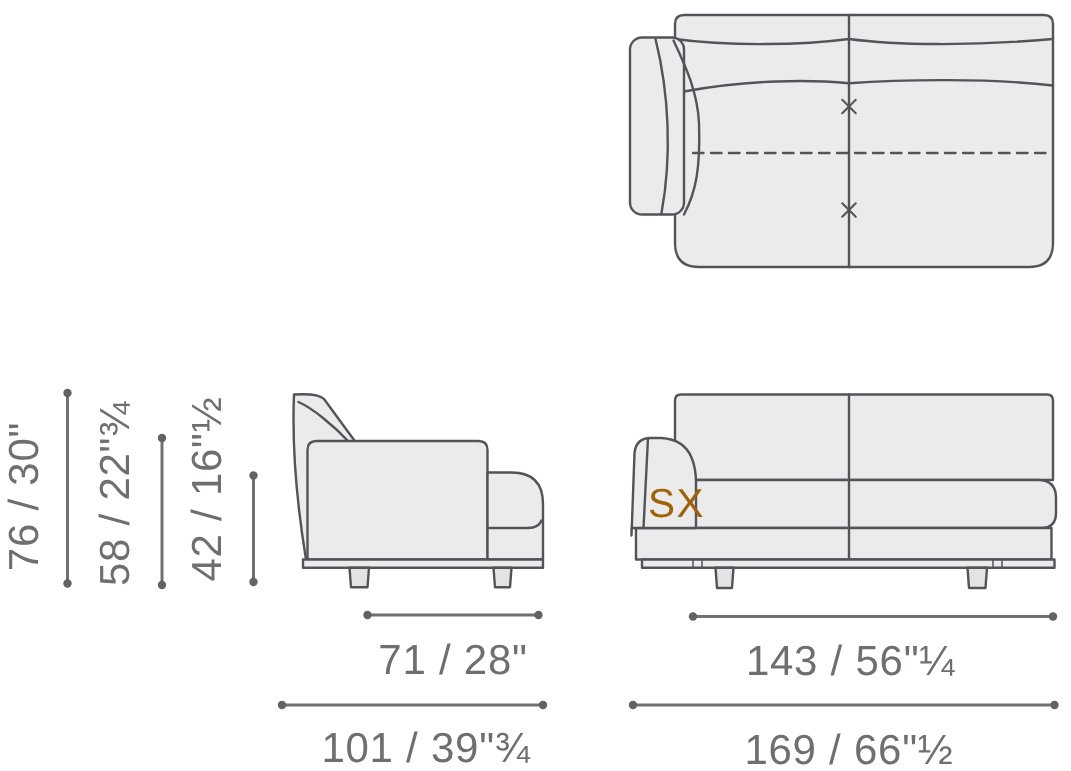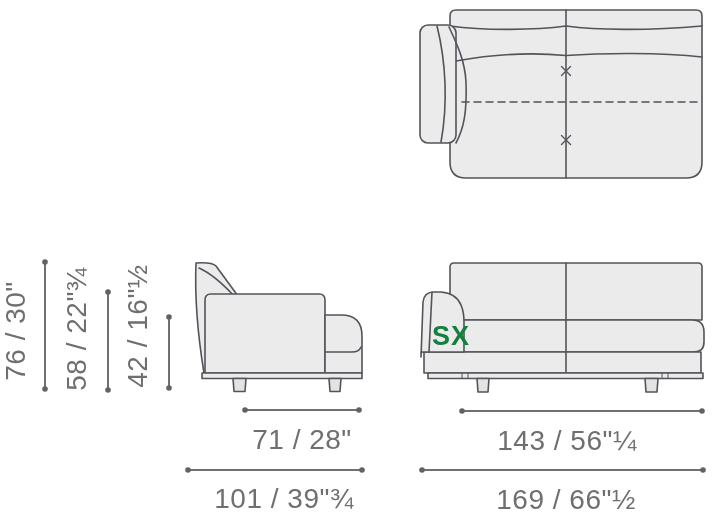--- a/index.html
+++ b/index.html
@@ -15,22 +15,22 @@
     white-space:nowrap;
     transform:translate(-50%,-50%);
     letter-spacing:0.5px;
   }
   .dim-label.vert{
     transform:translate(-50%,-50%) rotate(-90deg);
   }
   .sx-label{
     position:absolute;
     font-size:27px;
-    font-weight:bold;
-    color:#15803d;
+    font-weight:normal;
+    color:#a16207;
     letter-spacing:1px;
     transform:translate(-50%,-50%);
   }
 </style>
 </head>
 <body>
 
 <div class="canvas">
 
   <svg width="714" height="514" viewBox="0 0 714 514">

